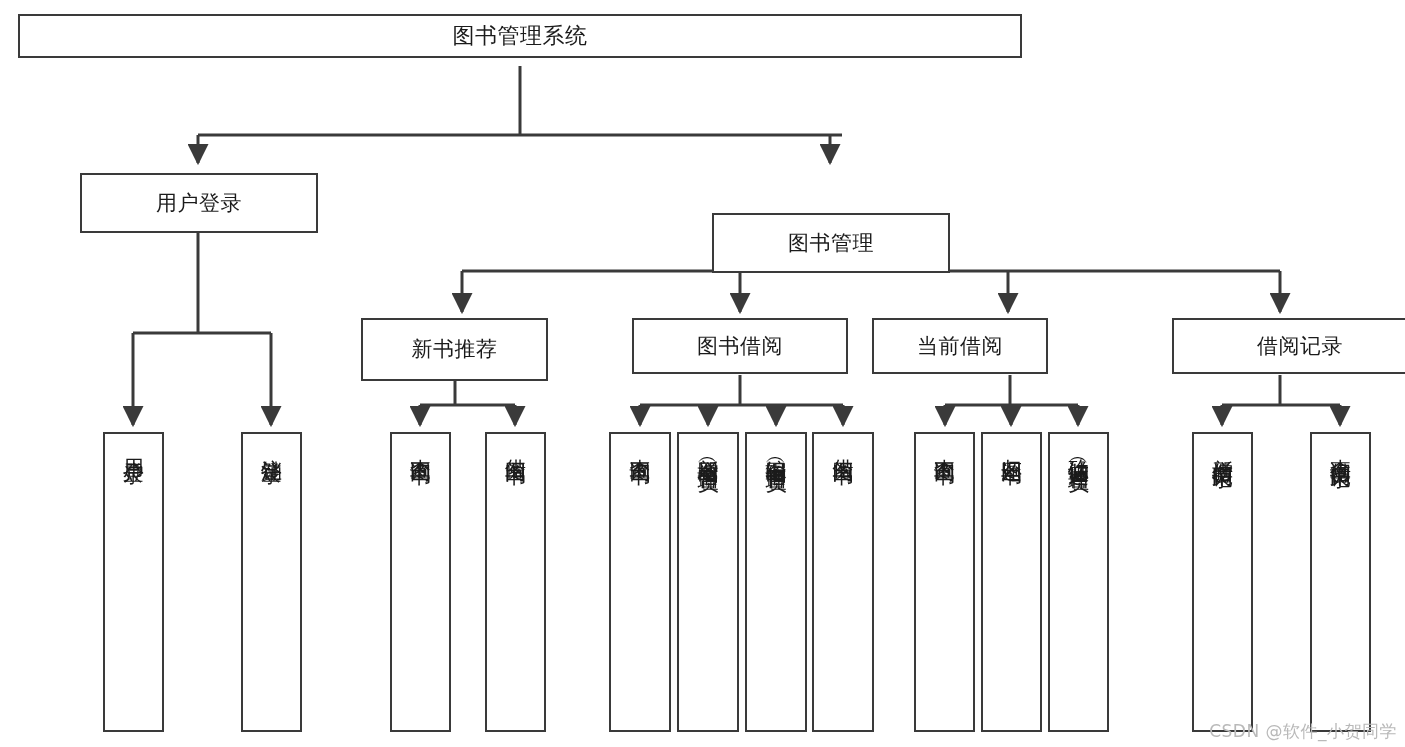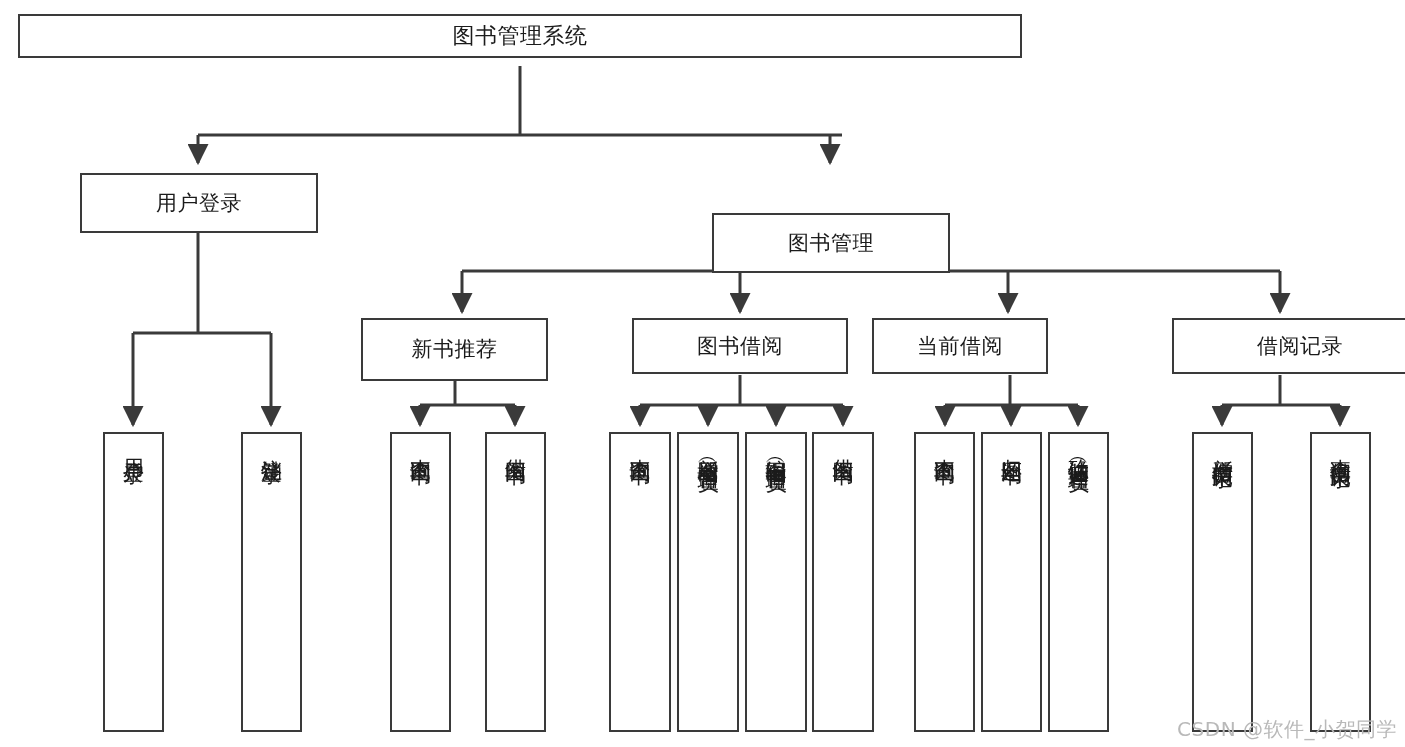--- a/index.html
+++ b/index.html
@@ -61,21 +61,21 @@
     text-orientation: upright;
     font-size: 21px;
     line-height: 1.05;
     letter-spacing: 2px;
     white-space: pre-line;
   }
   .watermark {
     position: absolute;
     right: 8px;
     bottom: 4px;
-    font-size: 20px;
+    font-size: 17px;
     color: #b9b9b9;
     letter-spacing: 0.5px;
     z-index: 5;
     white-space: nowrap;
   }
 </style>
 </head>
 <body>
 
 <div id="canvas">

